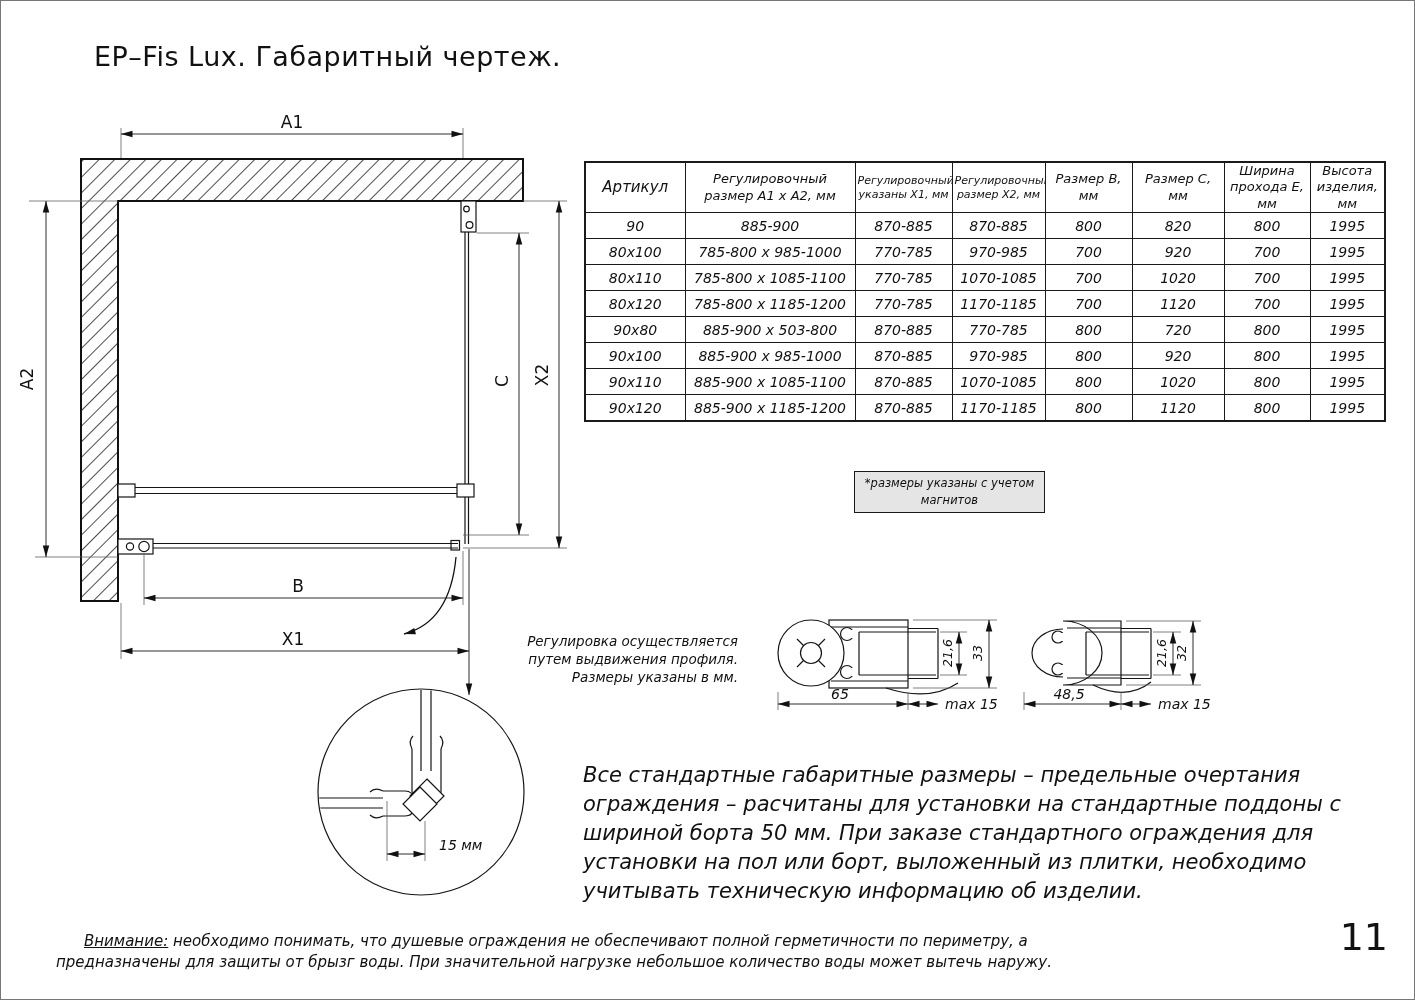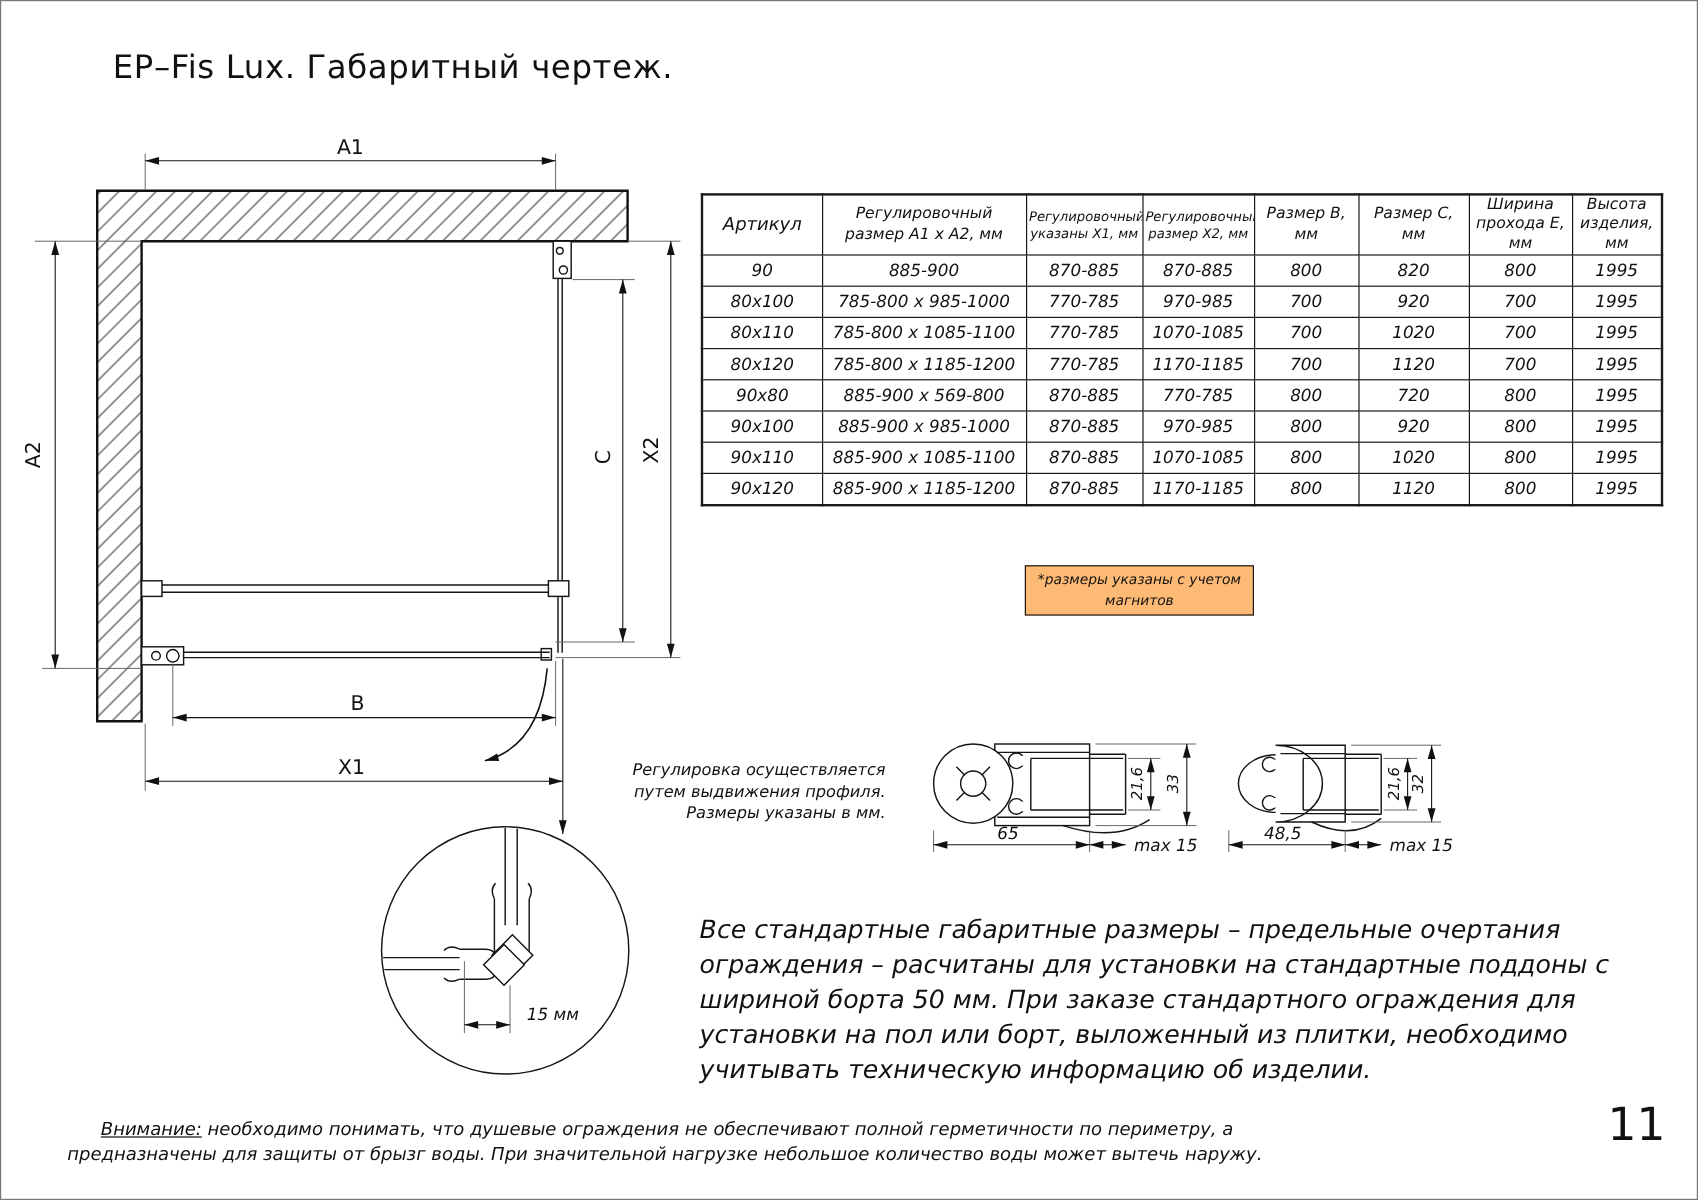--- a/index.html
+++ b/index.html
@@ -19,21 +19,21 @@
         table-layout:fixed;font-style:italic;}
   .dims-table th,.dims-table td{border:1px solid #1a1a1a;text-align:center;vertical-align:middle;
         padding:0 2px;font-weight:normal;overflow:hidden;}
   .dims-table th{height:49px;font-size:13px;line-height:1.25;}
   .dims-table th.first{font-size:15px;}
   .dims-table th.sm{font-size:11px;}
   .dims-table td{height:25px;font-size:14px;}
   .dims-table{border:2px solid #1a1a1a;}
   .footnote{position:absolute;left:853px;top:470px;width:191px;height:42px;border:1.5px solid #1a1a1a;
         box-sizing:border-box;display:flex;align-items:center;justify-content:center;text-align:center;
-        font-size:11.5px;font-style:italic;line-height:1.5;background:#fdba74;}
+        font-size:11.5px;font-style:italic;line-height:1.5;background:#e5e5e5;}
   .std-note{position:absolute;left:582px;top:760px;width:778px;font-size:21px;font-style:italic;
         line-height:29px;}
   .warning{position:absolute;left:55px;top:930px;width:1020px;font-size:15px;font-style:italic;
         line-height:21px;}
   .warning .lbl-u{text-decoration:underline;margin-left:28px;}
   .pageno{position:absolute;right:26px;top:914px;font-size:38px;}
 </style>
 </head>
 <body>
 
@@ -275,21 +275,21 @@
       <td>785-800 x 1185-1200</td>
       <td>770-785</td>
       <td>1170-1185</td>
       <td>700</td>
       <td>1120</td>
       <td>700</td>
       <td>1995</td>
     </tr>
     <tr>
       <td>90x80</td>
-      <td>885-900 x 569-800</td>
+      <td>885-900 x 503-800</td>
       <td>870-885</td>
       <td>770-785</td>
       <td>800</td>
       <td>720</td>
       <td>800</td>
       <td>1995</td>
     </tr>
     <tr>
       <td>90x100</td>
       <td>885-900 x 985-1000</td>

